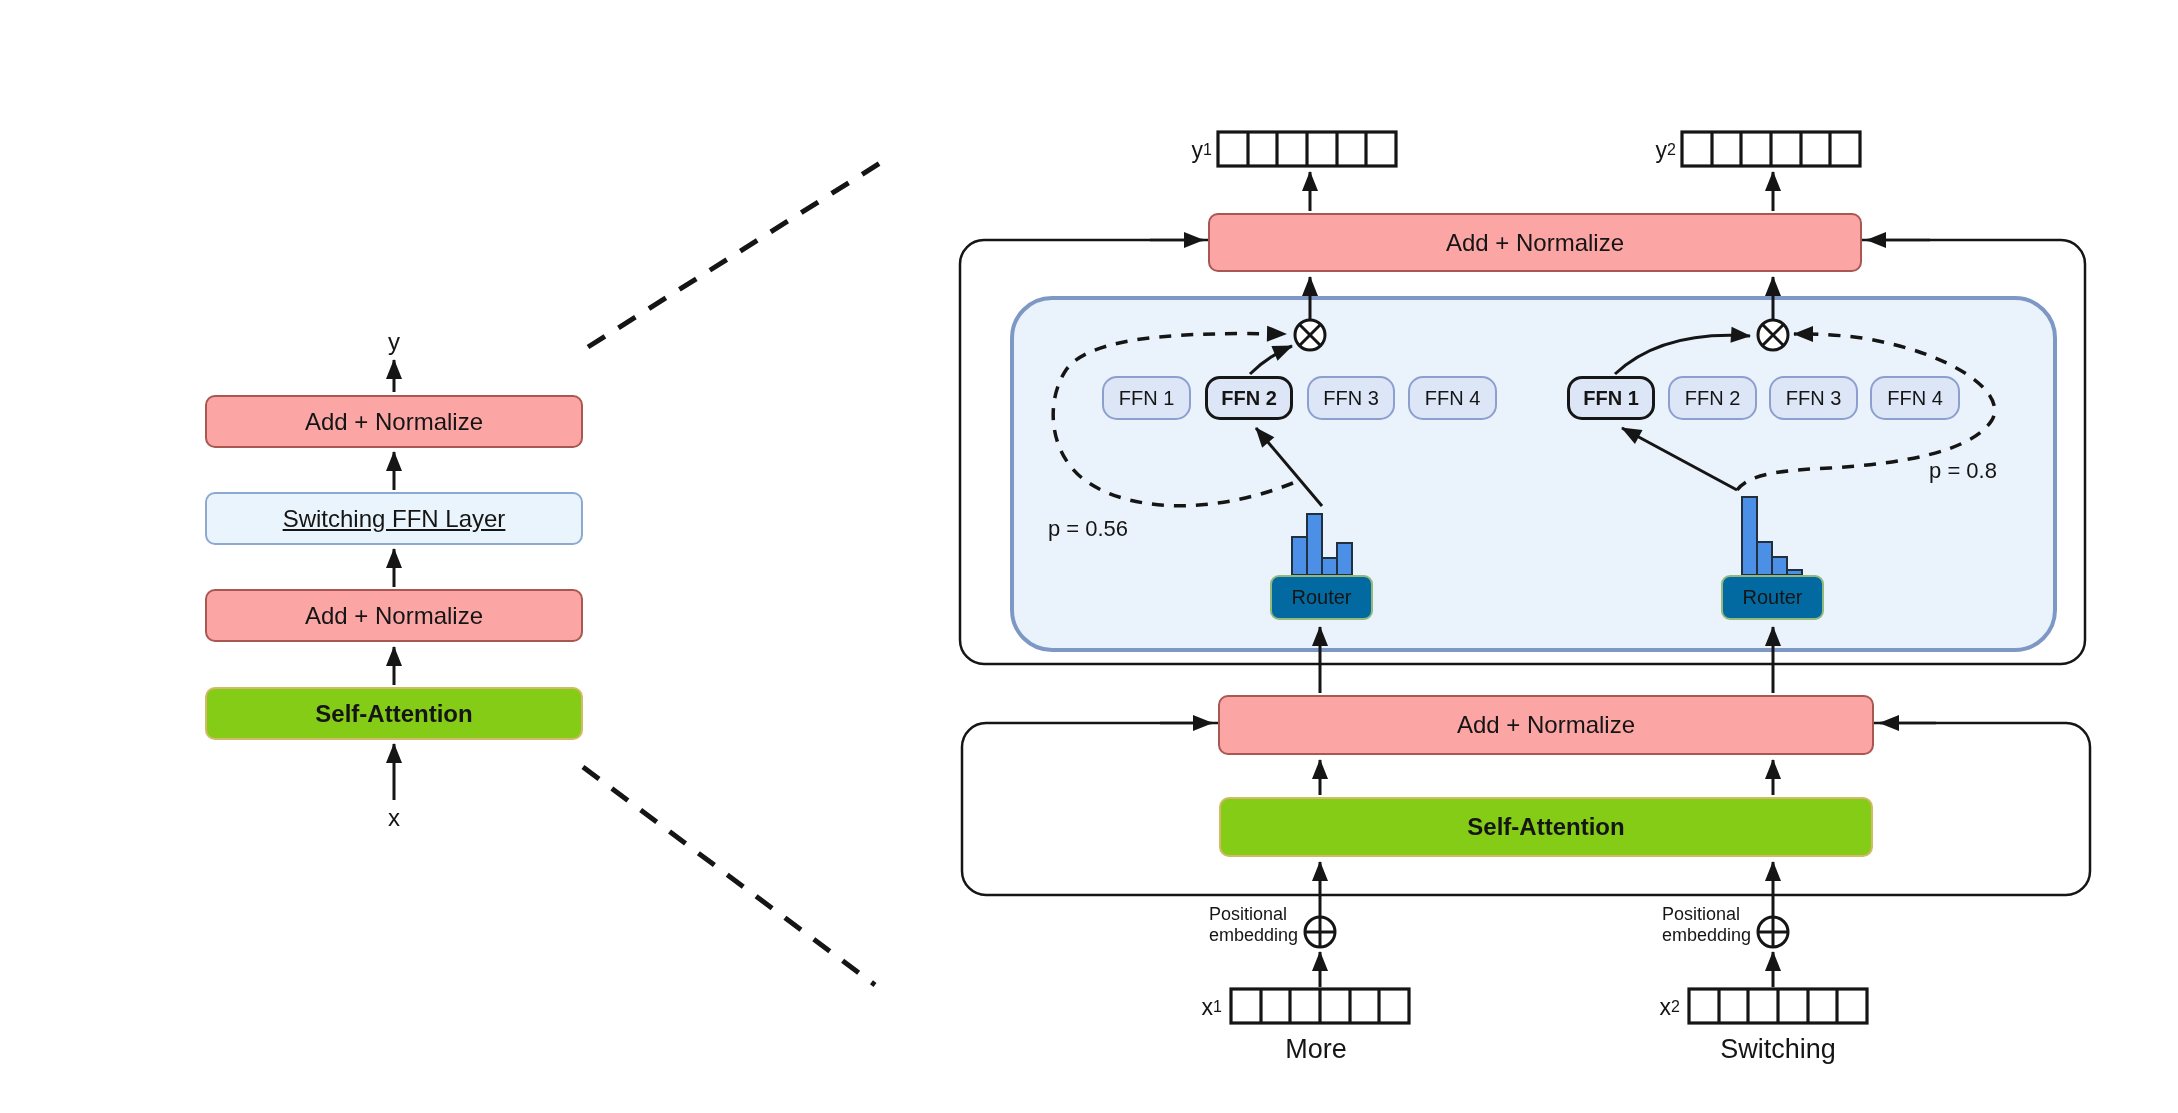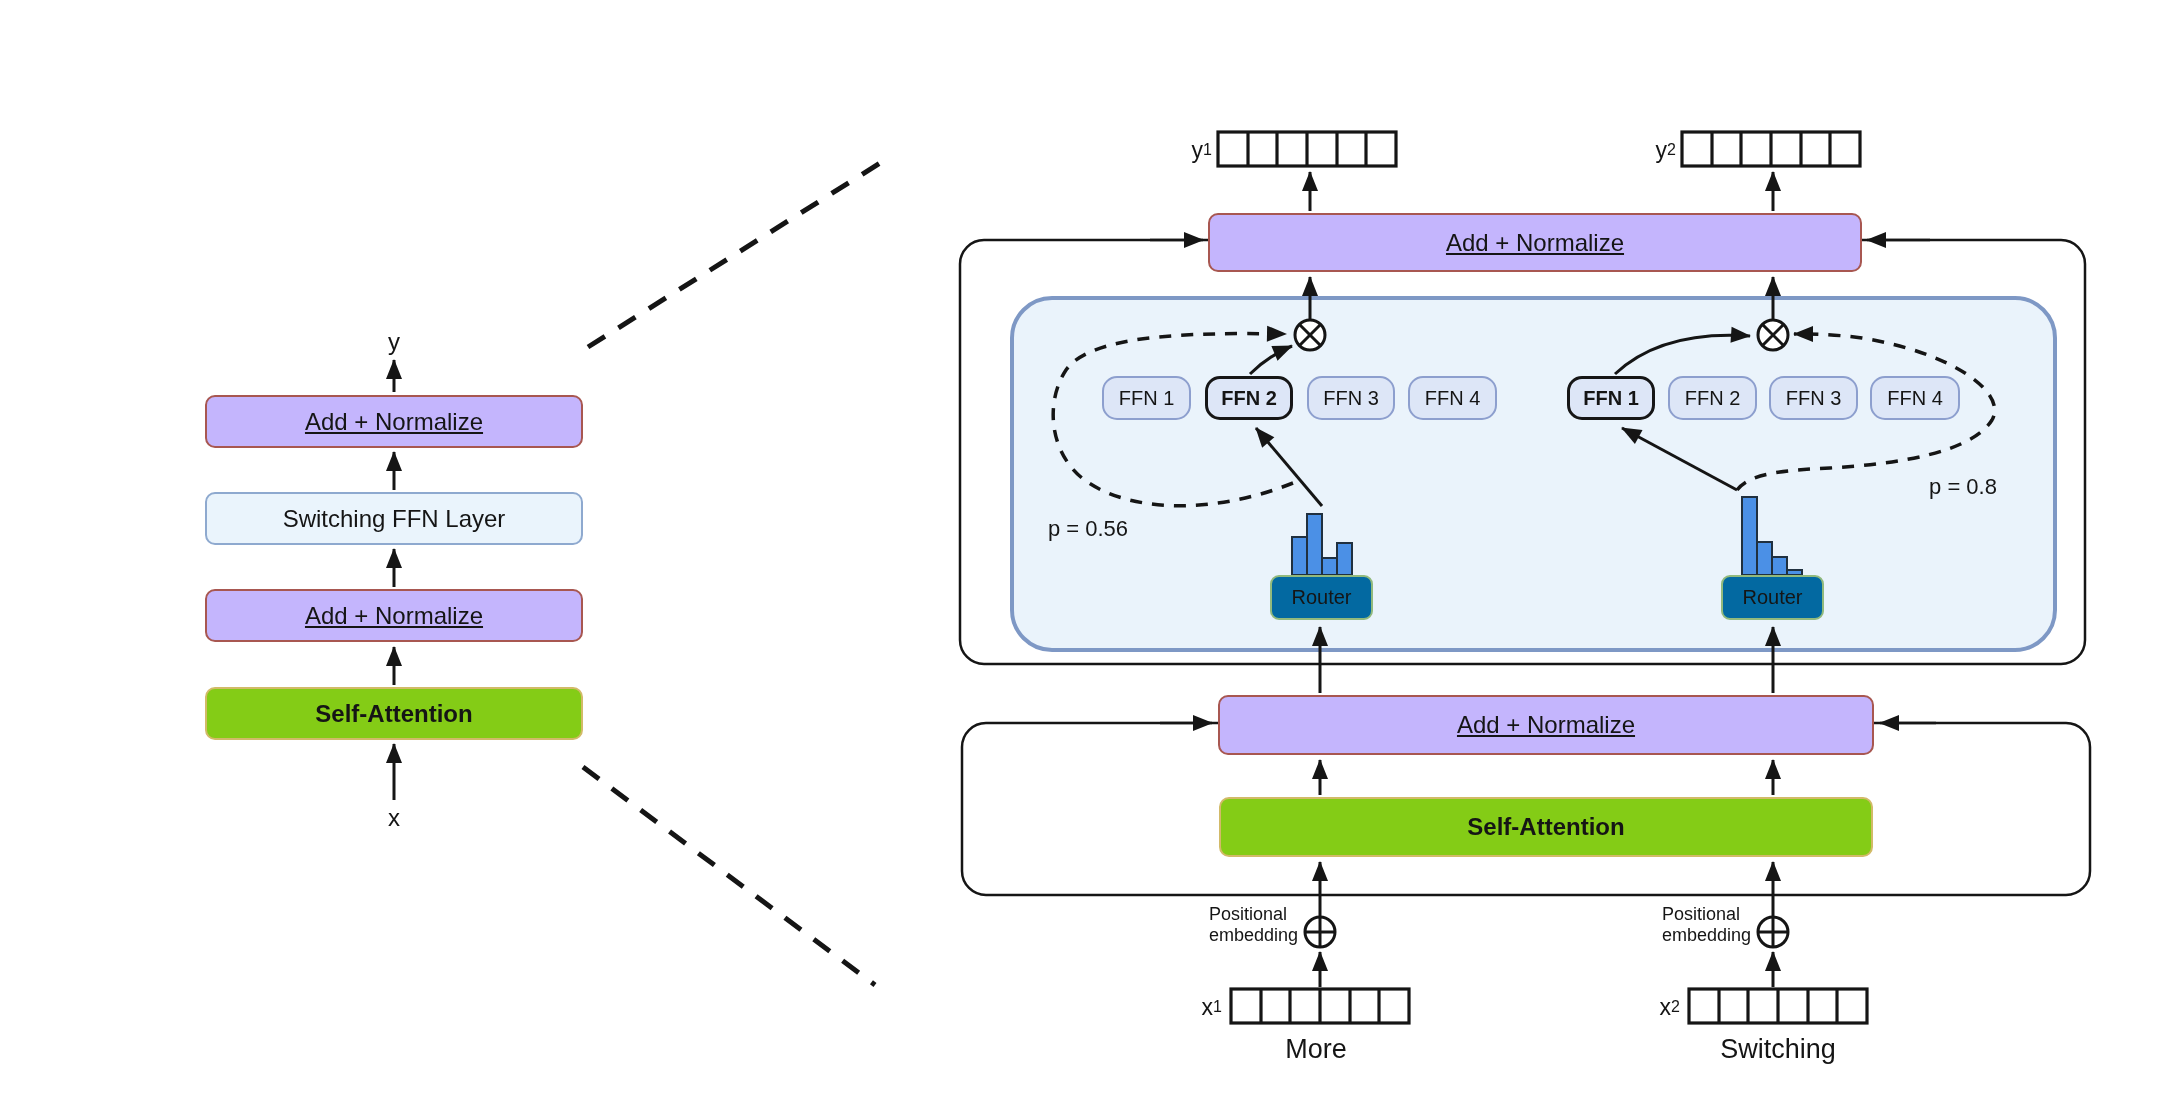--- a/index.html
+++ b/index.html
@@ -1,22 +1,22 @@
 <!DOCTYPE html>
 <html><head>
 <meta charset="utf-8">
 <style>
   html,body{margin:0;padding:0;background:#ffffff;}
   #canvas{position:relative;width:2178px;height:1113px;background:#ffffff;overflow:hidden;
           font-family:"Liberation Sans", sans-serif;color:#151515;}
   .box{position:absolute;display:flex;align-items:center;justify-content:center;
        border-radius:10px;box-sizing:border-box;font-size:24px;z-index:2;}
-  .norm{background:#c4b5fd;border:2.5px solid #a85751;text-decoration:underline;}
+  .norm{background:#fca5a5;border:2.5px solid #a85751;}
   .attn{background:#84cc16;border:2.5px solid #d2ba68;font-weight:bold;}
-  .ffnlayer{background:#eaf4fc;border:2.5px solid #8ea9cf;}
+  .ffnlayer{background:#eaf4fc;border:2.5px solid #8ea9cf;text-decoration:underline;}
   .expert{background:#dde6f7;border:2.5px solid #8d9fce;border-radius:15px;font-size:20px;}
   .expert.selected{border:3.5px solid #161616;font-weight:bold;}
   .router{background:#0369a1;border:2.5px solid #92ba7d;border-radius:9px;font-size:20px;}
   .container-box{position:absolute;left:1010px;top:296px;width:1047px;height:356px;
        background:#eaf3fb;border:4.5px solid #7e98c5;border-radius:42px;box-sizing:border-box;z-index:0;}
   svg.overlay{position:absolute;left:0;top:0;z-index:1;}
   .lbl{position:absolute;display:flex;align-items:center;justify-content:center;z-index:2;font-size:24px;}
   .lbl.right{justify-content:flex-end;text-align:right;}
   .plabel{font-size:22px;}
   .pos-emb{font-size:18px;line-height:21px;white-space:pre-line;text-align:left;justify-content:flex-end;}
@@ -170,21 +170,21 @@
   <div class="box expert selected" style="left:1205px;top:376px;width:88px;height:44px;">FFN 2</div>
   <div class="box expert" style="left:1307px;top:376px;width:88px;height:44px;">FFN 3</div>
   <div class="box expert" style="left:1408px;top:376px;width:89px;height:44px;">FFN 4</div>
 
   <div class="box expert selected" style="left:1567px;top:376px;width:88px;height:44px;">FFN 1</div>
   <div class="box expert" style="left:1668px;top:376px;width:89px;height:44px;">FFN 2</div>
   <div class="box expert" style="left:1769px;top:376px;width:89px;height:44px;">FFN 3</div>
   <div class="box expert" style="left:1870px;top:376px;width:90px;height:44px;">FFN 4</div>
 
   <div class="lbl plabel" style="left:1018px;top:516px;width:140px;height:26px;">p = 0.56</div>
-  <div class="lbl plabel" style="left:1893px;top:474px;width:140px;height:26px;">p = 0.8</div>
+  <div class="lbl plabel" style="left:1893px;top:458px;width:140px;height:26px;">p = 0.8</div>
 
   <div class="box router" style="left:1270px;top:575px;width:103px;height:45px;">Router</div>
   <div class="box router" style="left:1721px;top:575px;width:103px;height:45px;">Router</div>
 
   <div class="box norm" style="left:1218px;top:695px;width:656px;height:60px;">Add + Normalize</div>
   <div class="box attn" style="left:1219px;top:797px;width:654px;height:60px;">Self-Attention</div>
 
   <div class="lbl pos-emb" style="left:1140px;top:902px;width:158px;height:46px;">Positional
 embedding</div>
   <div class="lbl pos-emb" style="left:1593px;top:902px;width:158px;height:46px;">Positional

